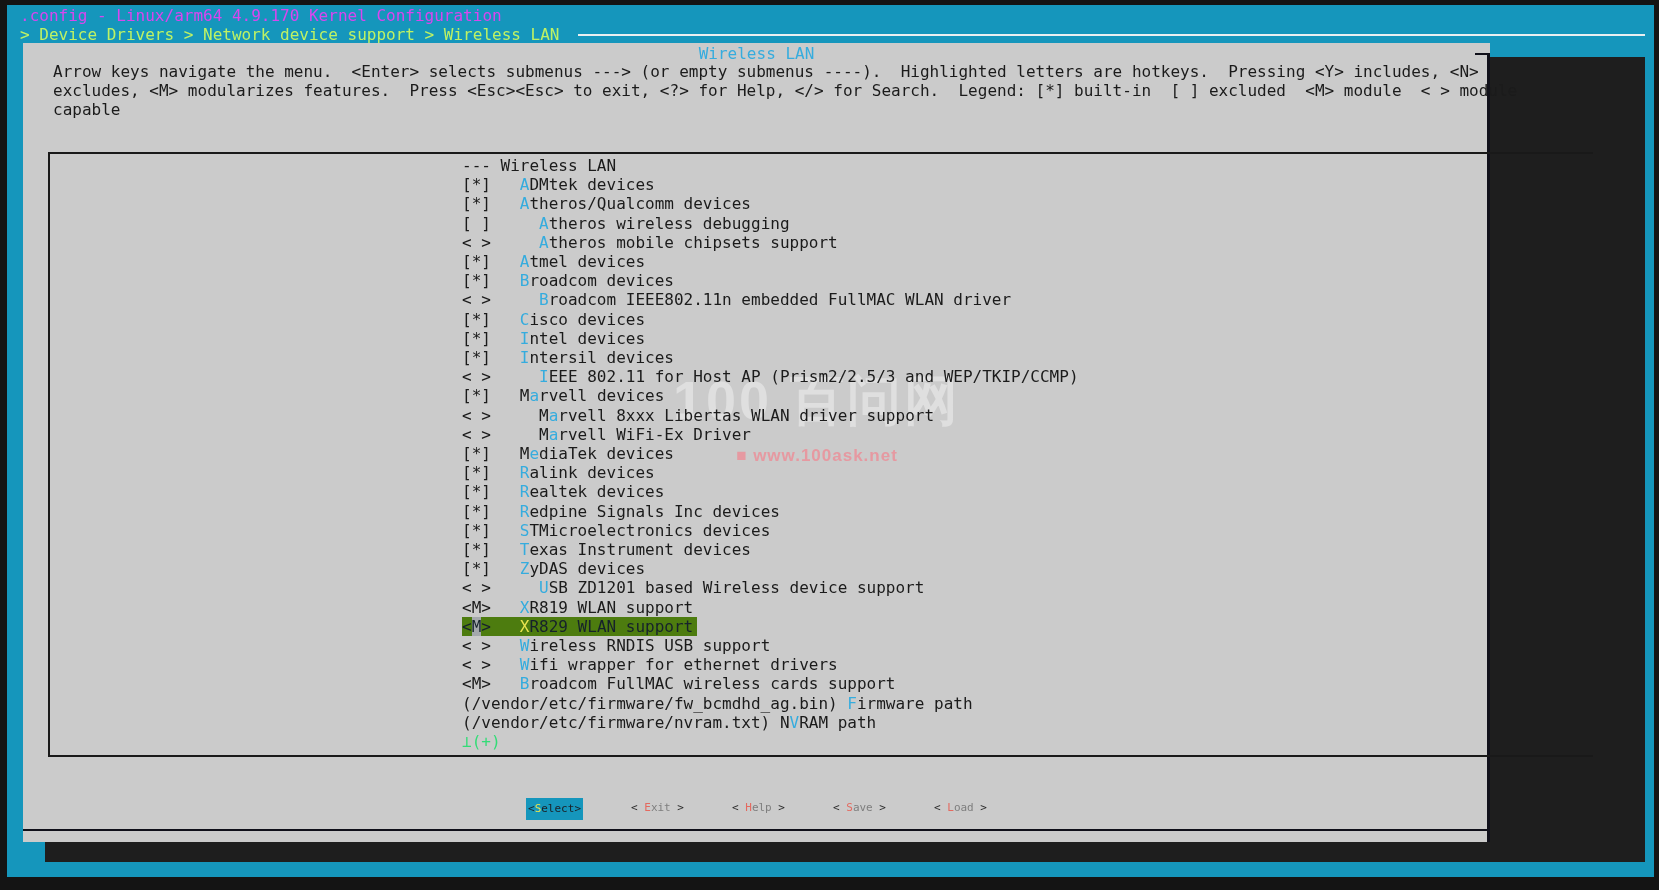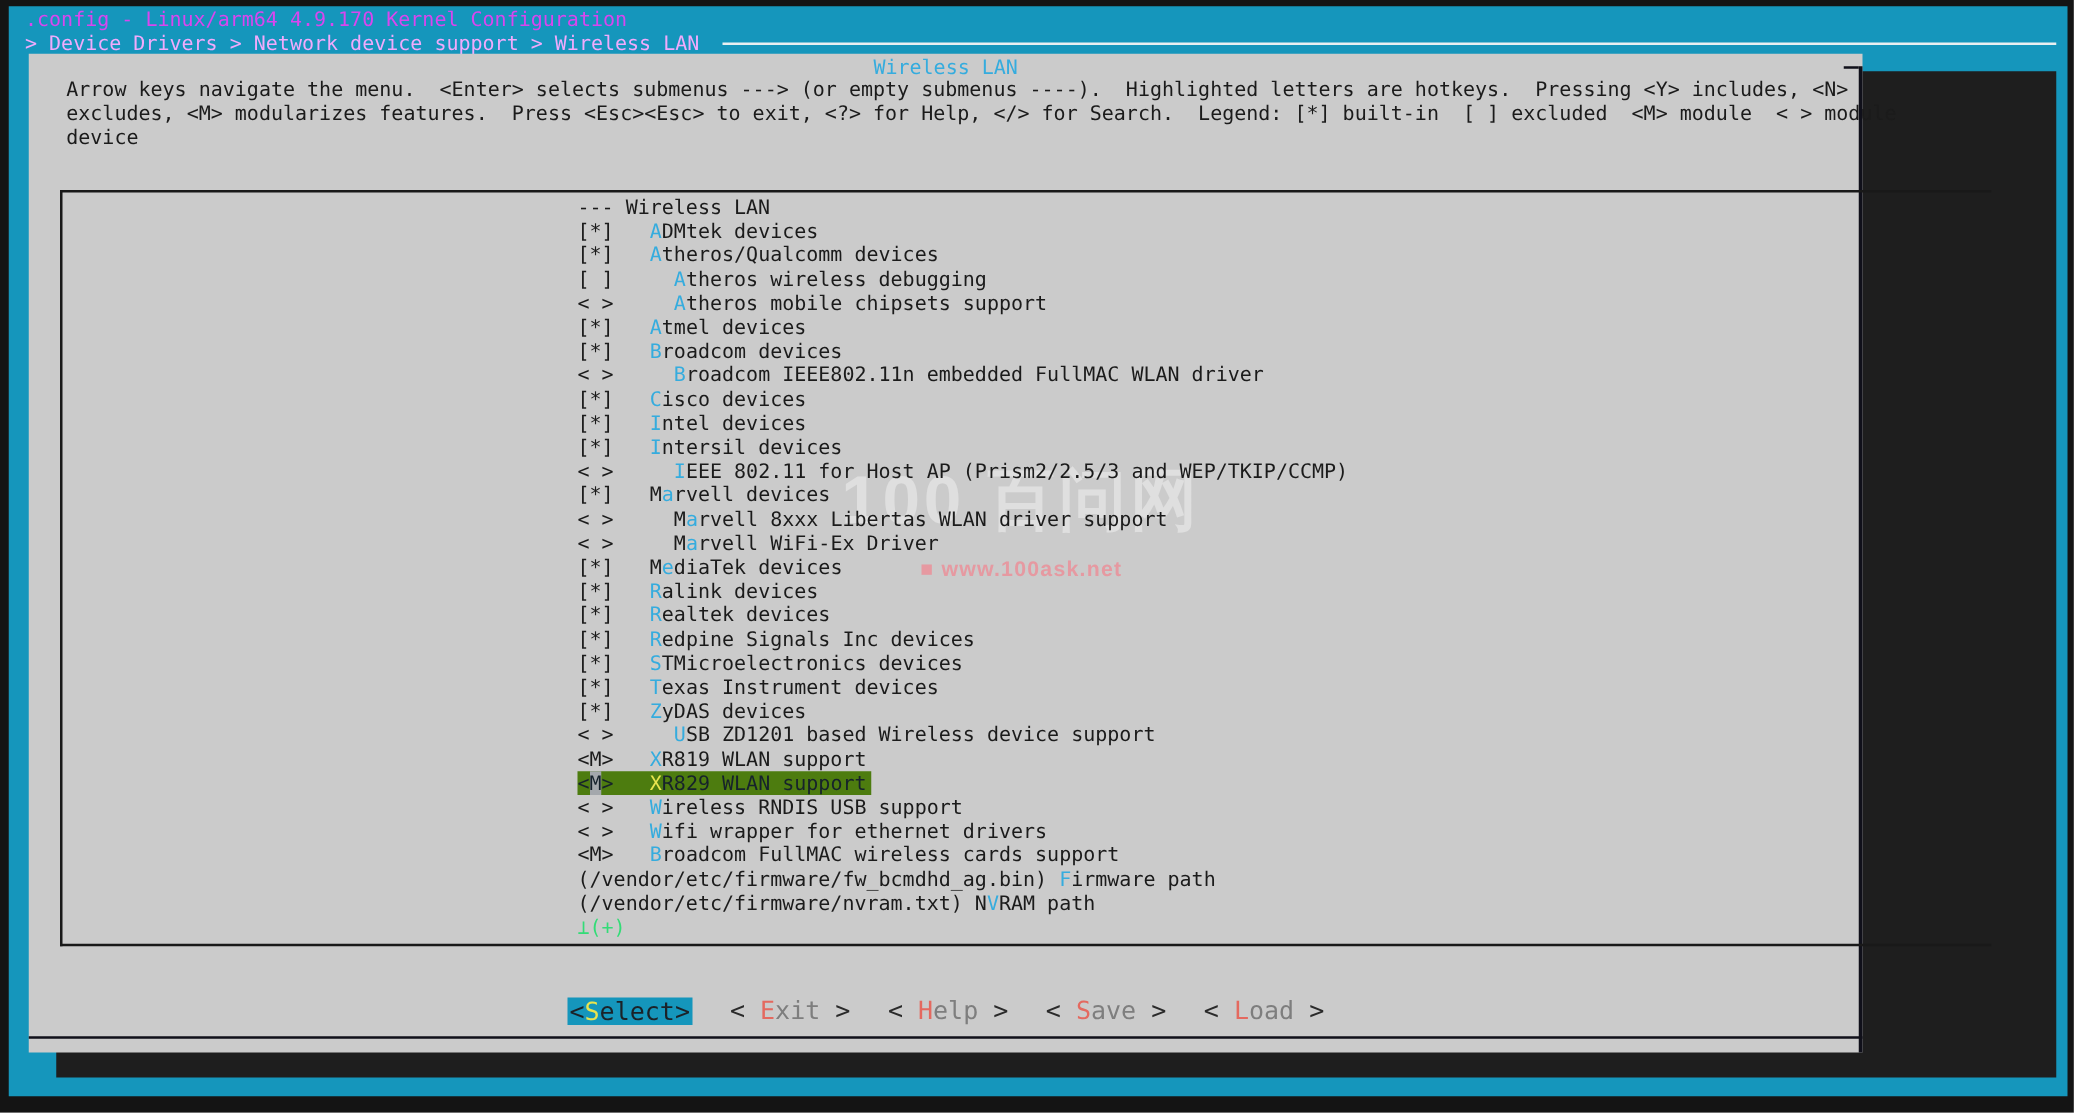--- a/index.html
+++ b/index.html
@@ -4,21 +4,21 @@
 <style>
   html,body { margin:0; padding:0; }
   body {
     width:1659px; height:890px; position:relative; overflow:hidden;
     background:#141414;
     font-family:"DejaVu Sans Mono", monospace;
   }
   .teal-bg { position:absolute; left:7px; top:5px; width:1647px; height:872px; background:#1596BC; }
 
   .topbar-line1 { position:absolute; left:20px; top:6px;  color:#d946ef; font-size:16px; line-height:19px; white-space:pre; }
-  .topbar-line2 { position:absolute; left:20px; top:25px; color:#f0abfc; font-size:16px; line-height:19px; white-space:pre; }
+  .topbar-line2 { position:absolute; left:20px; top:25px; color:#bef264; font-size:16px; line-height:19px; white-space:pre; }
   .crumb-rule   { position:absolute; left:578px; top:34px; width:1067px; height:2px; background:#E9EFF1; }
 
   .shadow { position:absolute; left:45px; top:57px; width:1600px; height:805px; background:#1E1E1E; }
 
   .dialog { position:absolute; left:23px; top:43px; width:1467px; height:799px; background:#CBCBCB; }
   .dialog-right-border { position:absolute; right:0; top:10px; bottom:0; width:3px; background:#10101A; }
   .dialog-corner-stub  { position:absolute; right:3px; top:10px; width:12px; height:2px; background:#10101A; }
   .dialog-bottom-rule  { position:absolute; left:0; top:786px; width:100%; height:2px; background:#10101A; }
 
   .dialog-title { position:absolute; left:0; top:1px; width:100%; text-align:center;
@@ -34,21 +34,21 @@
           font-size:16px; line-height:19.2px; color:#1B1B1B; white-space:pre; }
   .menu-row { white-space:pre; }
   .row-text { display:inline-block; white-space:pre; }
   .hot { color:#35ACDE; }
   .row-text.sel { background:#4d7c0f; color:#16222B; padding-right:4px; }
   .hot-sel { color:#E9E44F; }
   .cursor-cell { background:#A4A8AC; color:#16222B; }
   .row-text.green { color:#33DC77; }
 
   .buttons { position:absolute; left:0; top:755px; width:100%; display:flex; justify-content:center;
-             gap:30px; font-size:20px; line-height:20px; white-space:pre; }
+             gap:48px; font-size:11px; line-height:20px; white-space:pre; }
   .btn { color:#7E7E7E; white-space:pre; }
   .btn .bracket { color:#2A2A2A; }
   .btn .hotletter { color:#E4695F; }
   .btn.sel { background:#1596BC; color:#1B2228; padding:1px 2px; }
   .btn.sel .bracket { color:#1B2228; }
   .btn.sel .hotletter { color:#E9E44F; }
 
   .wm { position:absolute; left:587px; top:216px; width:360px; text-align:center; pointer-events:none; }
   .wm-big { font-family:"Liberation Sans", sans-serif; font-weight:bold; font-size:54px; line-height:60px;
             color:rgba(255,255,255,0.38); letter-spacing:3px; white-space:nowrap; }
@@ -68,21 +68,21 @@
 
 <div class="dialog">
   <div class="dialog-right-border"></div>
   <div class="dialog-corner-stub"></div>
   <div class="dialog-bottom-rule"></div>
 
   <div class="dialog-title">Wireless LAN</div>
 
   <div class="instr l1">Arrow keys navigate the menu.  &lt;Enter&gt; selects submenus ---&gt; (or empty submenus ----).  Highlighted letters are hotkeys.  Pressing &lt;Y&gt; includes, &lt;N&gt;</div>
   <div class="instr l2">excludes, &lt;M&gt; modularizes features.  Press &lt;Esc&gt;&lt;Esc&gt; to exit, &lt;?&gt; for Help, &lt;/&gt; for Search.  Legend: [*] built-in  [ ] excluded  &lt;M&gt; module  &lt; &gt; module</div>
-  <div class="instr l3">device</div>
+  <div class="instr l3">capable</div>
 
   <div class="listbox">
     <div class="wm">
       <div class="wm-big">100 百问网</div>
       <div class="wm-url">■ www.100ask.net</div>
     </div>
     <div class="menu" id="menu"><div class="menu-row"><span class="row-text">--- Wireless LAN</span></div><div class="menu-row"><span class="row-text">[*]   <span class="hot">A</span>DMtek devices</span></div><div class="menu-row"><span class="row-text">[*]   <span class="hot">A</span>theros/Qualcomm devices</span></div><div class="menu-row"><span class="row-text">[ ]     <span class="hot">A</span>theros wireless debugging</span></div><div class="menu-row"><span class="row-text">&lt; &gt;     <span class="hot">A</span>theros mobile chipsets support</span></div><div class="menu-row"><span class="row-text">[*]   <span class="hot">A</span>tmel devices</span></div><div class="menu-row"><span class="row-text">[*]   <span class="hot">B</span>roadcom devices</span></div><div class="menu-row"><span class="row-text">&lt; &gt;     <span class="hot">B</span>roadcom IEEE802.11n embedded FullMAC WLAN driver</span></div><div class="menu-row"><span class="row-text">[*]   <span class="hot">C</span>isco devices</span></div><div class="menu-row"><span class="row-text">[*]   <span class="hot">I</span>ntel devices</span></div><div class="menu-row"><span class="row-text">[*]   <span class="hot">I</span>ntersil devices</span></div><div class="menu-row"><span class="row-text">&lt; &gt;     <span class="hot">I</span>EEE 802.11 for Host AP (Prism2/2.5/3 and WEP/TKIP/CCMP)</span></div><div class="menu-row"><span class="row-text">[*]   M<span class="hot">a</span>rvell devices</span></div><div class="menu-row"><span class="row-text">&lt; &gt;     M<span class="hot">a</span>rvell 8xxx Libertas WLAN driver support</span></div><div class="menu-row"><span class="row-text">&lt; &gt;     M<span class="hot">a</span>rvell WiFi-Ex Driver</span></div><div class="menu-row"><span class="row-text">[*]   M<span class="hot">e</span>diaTek devices</span></div><div class="menu-row"><span class="row-text">[*]   <span class="hot">R</span>alink devices</span></div><div class="menu-row"><span class="row-text">[*]   <span class="hot">R</span>ealtek devices</span></div><div class="menu-row"><span class="row-text">[*]   <span class="hot">R</span>edpine Signals Inc devices</span></div><div class="menu-row"><span class="row-text">[*]   <span class="hot">S</span>TMicroelectronics devices</span></div><div class="menu-row"><span class="row-text">[*]   <span class="hot">T</span>exas Instrument devices</span></div><div class="menu-row"><span class="row-text">[*]   <span class="hot">Z</span>yDAS devices</span></div><div class="menu-row"><span class="row-text">&lt; &gt;     <span class="hot">U</span>SB ZD1201 based Wireless device support</span></div><div class="menu-row"><span class="row-text">&lt;M&gt;   <span class="hot">X</span>R819 WLAN support</span></div><div class="menu-row"><span class="row-text sel">&lt;<span class="cursor-cell">M</span>&gt;   <span class="hot-sel">X</span>R829 WLAN support</span></div><div class="menu-row"><span class="row-text">&lt; &gt;   <span class="hot">W</span>ireless RNDIS USB support</span></div><div class="menu-row"><span class="row-text">&lt; &gt;   <span class="hot">W</span>ifi wrapper for ethernet drivers</span></div><div class="menu-row"><span class="row-text">&lt;M&gt;   <span class="hot">B</span>roadcom FullMAC wireless cards support</span></div><div class="menu-row"><span class="row-text">(/vendor/etc/firmware/fw_bcmdhd_ag.bin) <span class="hot">F</span>irmware path</span></div><div class="menu-row"><span class="row-text">(/vendor/etc/firmware/nvram.txt) N<span class="hot">V</span>RAM path</span></div><div class="menu-row"><span class="row-text green">⊥(+)</span></div></div>
   </div>
 
   <div class="buttons" id="buttons"><span class="btn sel"><span class="bracket">&lt;</span><span class="hotletter">S</span>elect<span class="bracket">&gt;</span></span><span class="btn"><span class="bracket">&lt; </span><span class="hotletter">E</span>xit<span class="bracket"> &gt;</span></span><span class="btn"><span class="bracket">&lt; </span><span class="hotletter">H</span>elp<span class="bracket"> &gt;</span></span><span class="btn"><span class="bracket">&lt; </span><span class="hotletter">S</span>ave<span class="bracket"> &gt;</span></span><span class="btn"><span class="bracket">&lt; </span><span class="hotletter">L</span>oad<span class="bracket"> &gt;</span></span></div>

